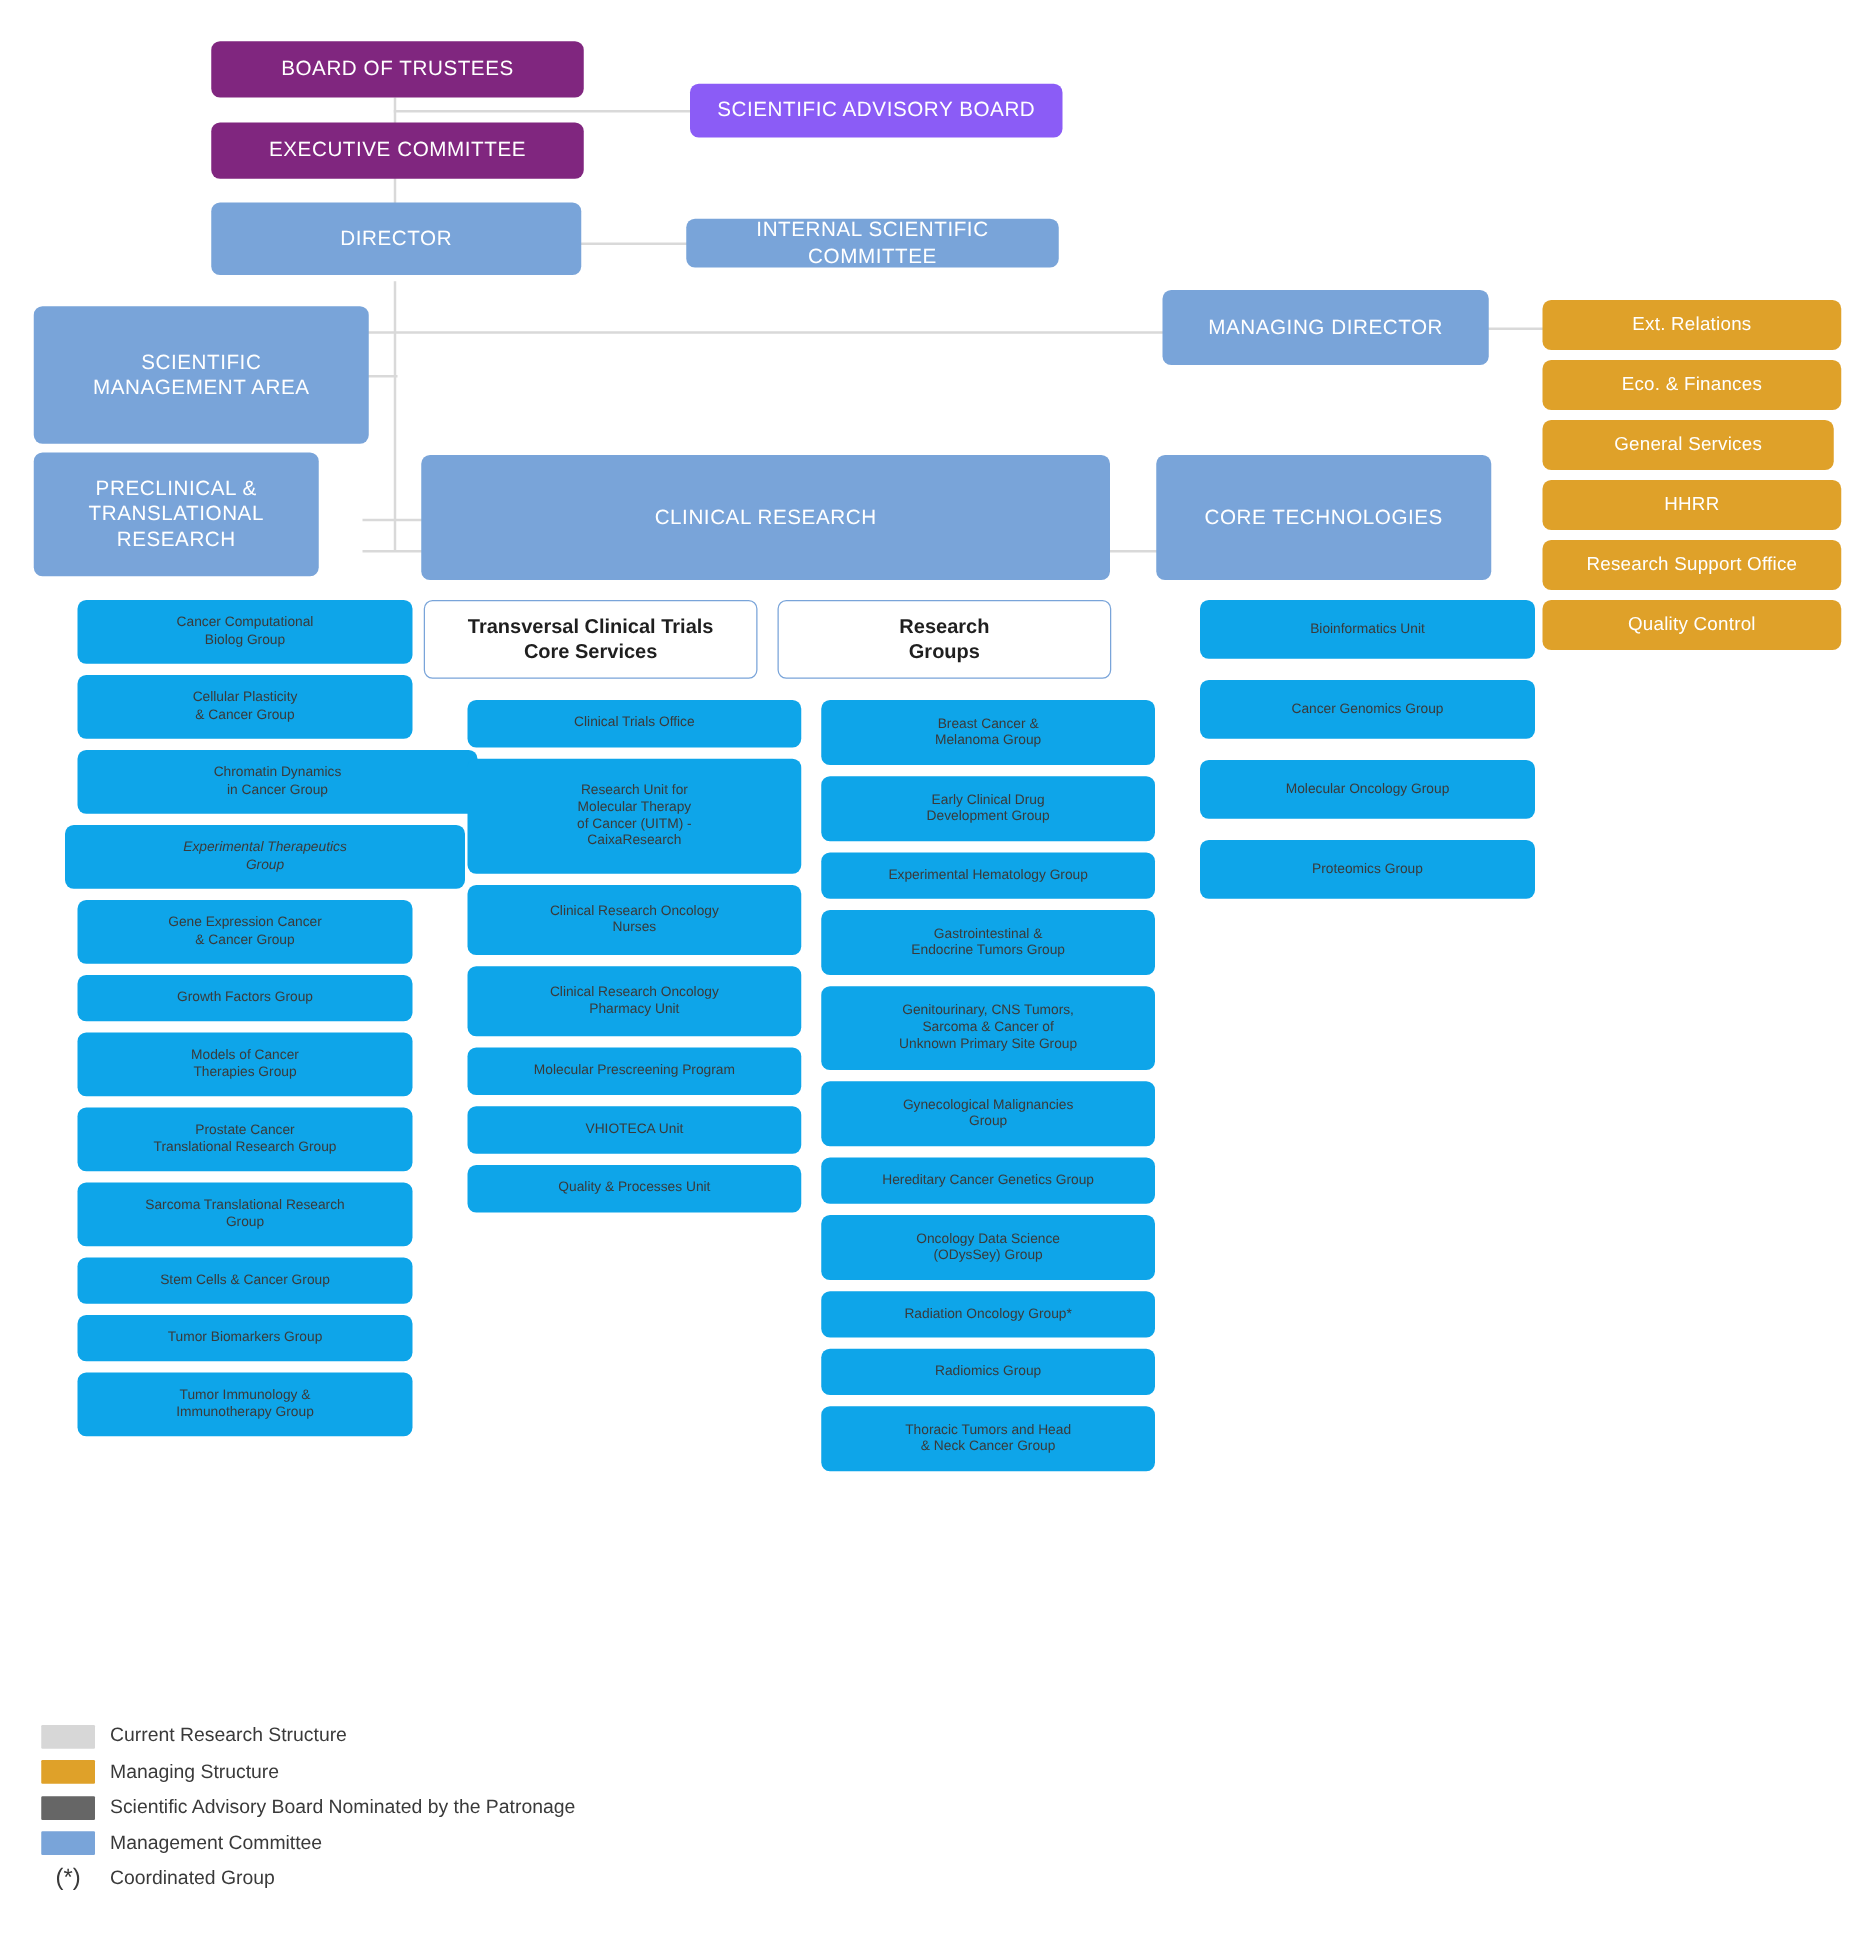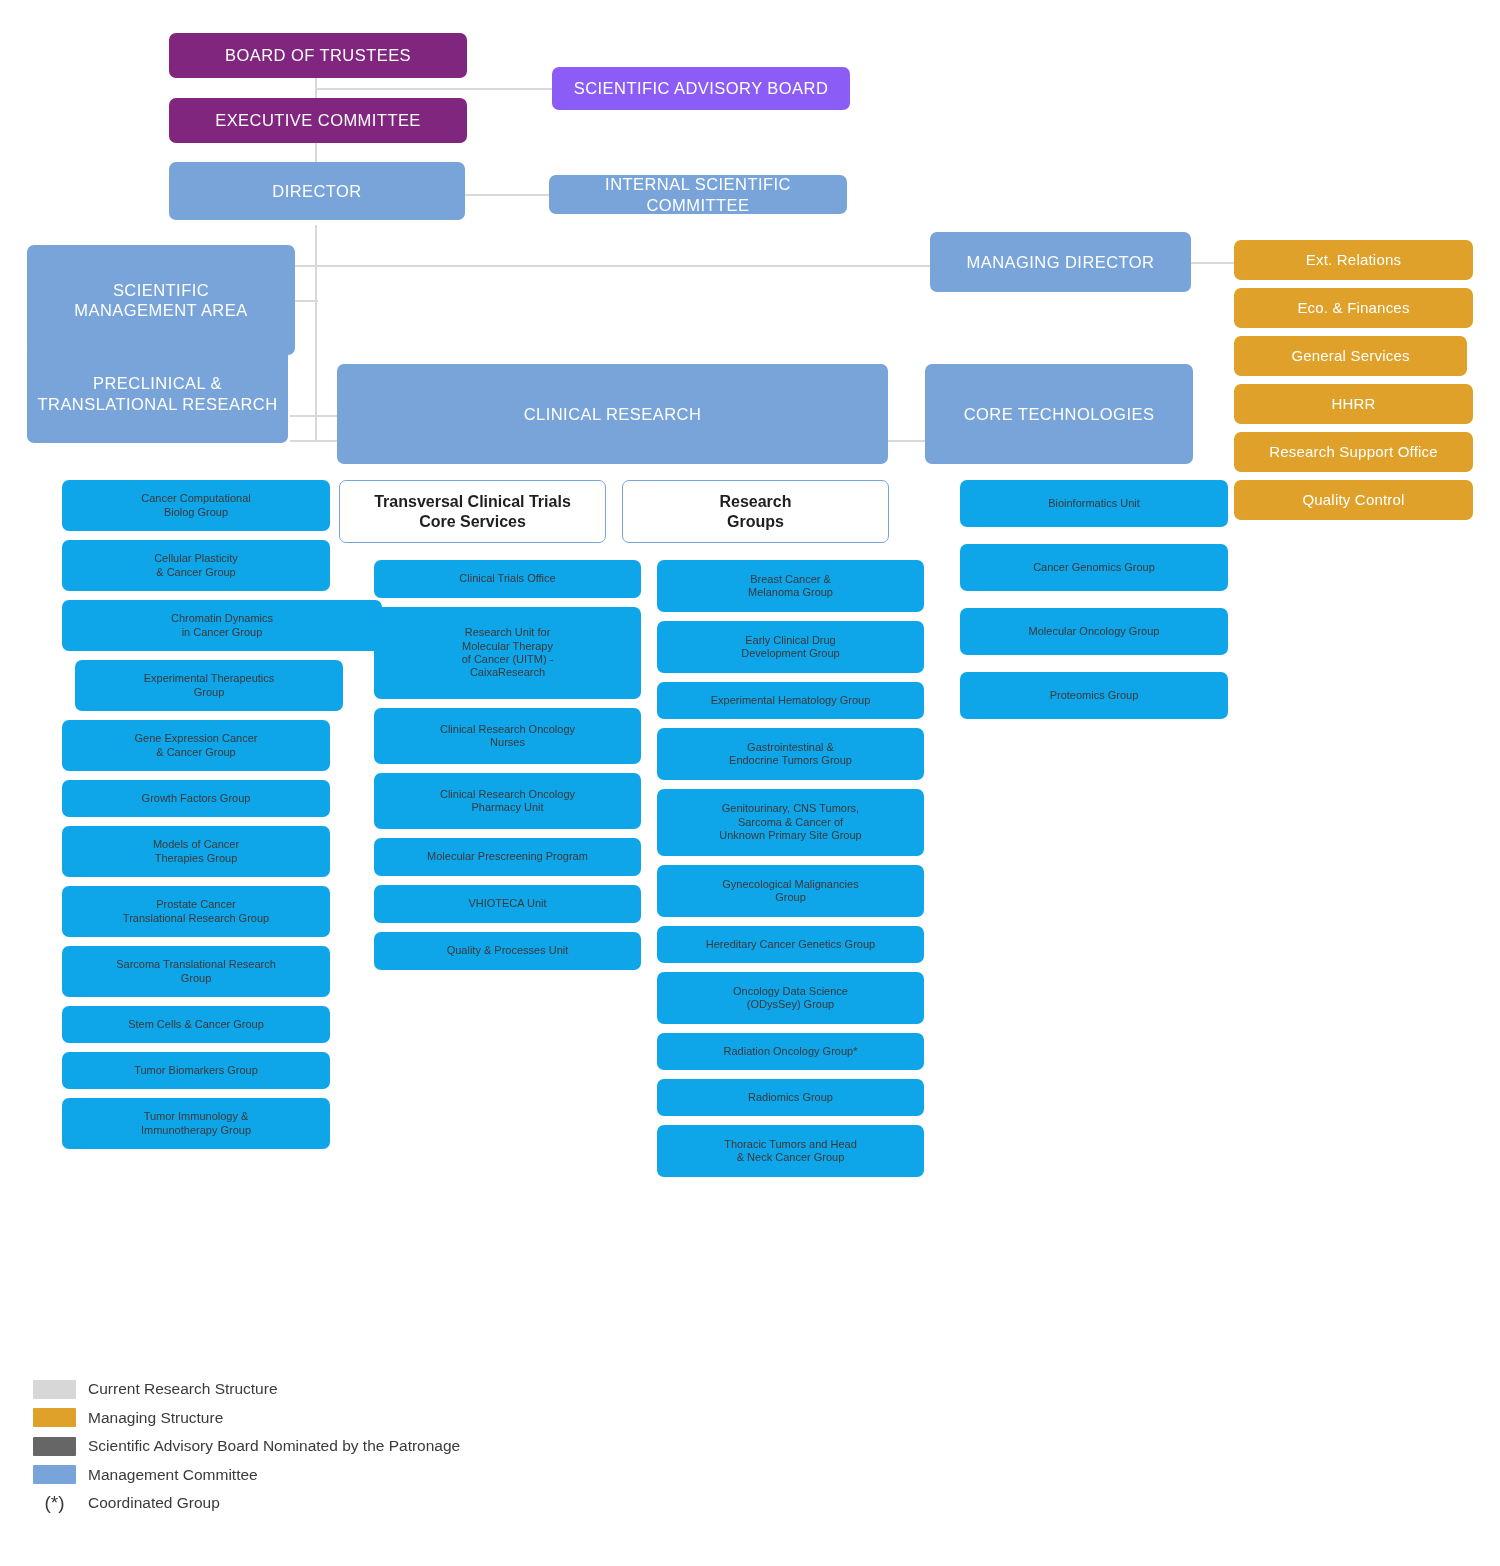--- a/index.html
+++ b/index.html
@@ -80,35 +80,35 @@
 
   <div class="box darkgray" style="left:552px;top:67px;width:298px;height:43px;">SCIENTIFIC ADVISORY BOARD</div>
 
   <div class="box blue" style="left:549px;top:175px;width:298px;height:39px;">INTERNAL SCIENTIFIC COMMITTEE</div>
 
   <div class="box blue" style="left:27px;top:245px;width:268px;height:110px;">SCIENTIFIC
 MANAGEMENT AREA</div>
 
   <div class="box blue" style="left:930px;top:232px;width:261px;height:60px;">MANAGING DIRECTOR</div>
 
-  <div class="box blue" style="left:27px;top:344px;width:261px;height:99px;">PRECLINICAL &amp;
+  <div class="box blue" style="left:27px;top:362px;width:228px;height:99px;">PRECLINICAL &amp;
 TRANSLATIONAL RESEARCH</div>
 
   <div class="box blue" style="left:337px;top:364px;width:551px;height:100px;">CLINICAL RESEARCH</div>
 
   <div class="box blue" style="left:925px;top:364px;width:268px;height:100px;">CORE TECHNOLOGIES</div>
 
   <div id="preclinical-list">
       <div class="box gray" style="left: 27px; top: 480px; width: 268px; height: 51px;">Cancer Computational
 Biolog Group</div>
       <div class="box gray" style="left: 27px; top: 540px; width: 268px; height: 51px;">Cellular Plasticity
 &amp; Cancer Group</div>
       <div class="box gray" style="left: 27px; top: 600px; width: 320px; height: 51px;">Chromatin Dynamics
 in Cancer Group</div>
-      <div class="box gray" style="left: 40px; top: 660px; width: 268px; height: 51px;">Experimental Therapeutics
+      <div class="box gray" style="left: 17px; top: 660px; width: 320px; height: 51px; font-style: italic;">Experimental Therapeutics
 Group</div>
       <div class="box gray" style="left: 27px; top: 720px; width: 268px; height: 51px;">Gene Expression Cancer
 &amp; Cancer Group</div>
       <div class="box gray" style="left: 27px; top: 780px; width: 268px; height: 37px;">Growth Factors Group</div>
       <div class="box gray" style="left: 27px; top: 826px; width: 268px; height: 51px;">Models of Cancer
 Therapies Group</div>
       <div class="box gray" style="left: 27px; top: 886px; width: 268px; height: 51px;">Prostate Cancer
 Translational Research Group</div>
       <div class="box gray" style="left: 27px; top: 946px; width: 268px; height: 51px;">Sarcoma Translational Research
 Group</div>

